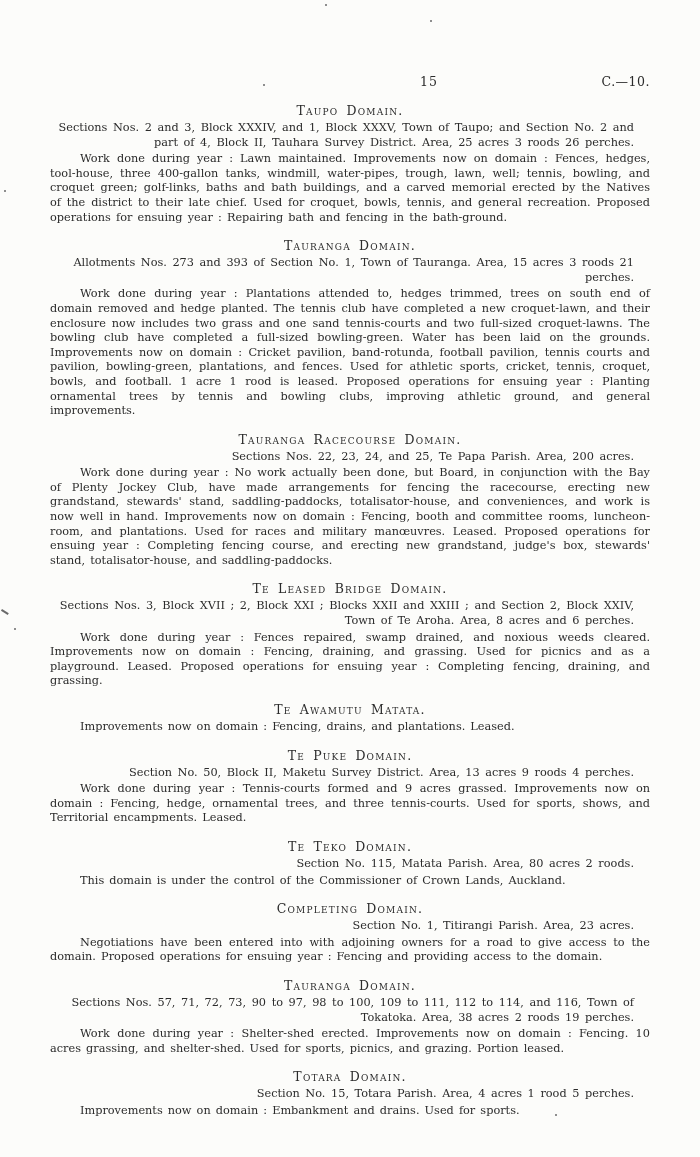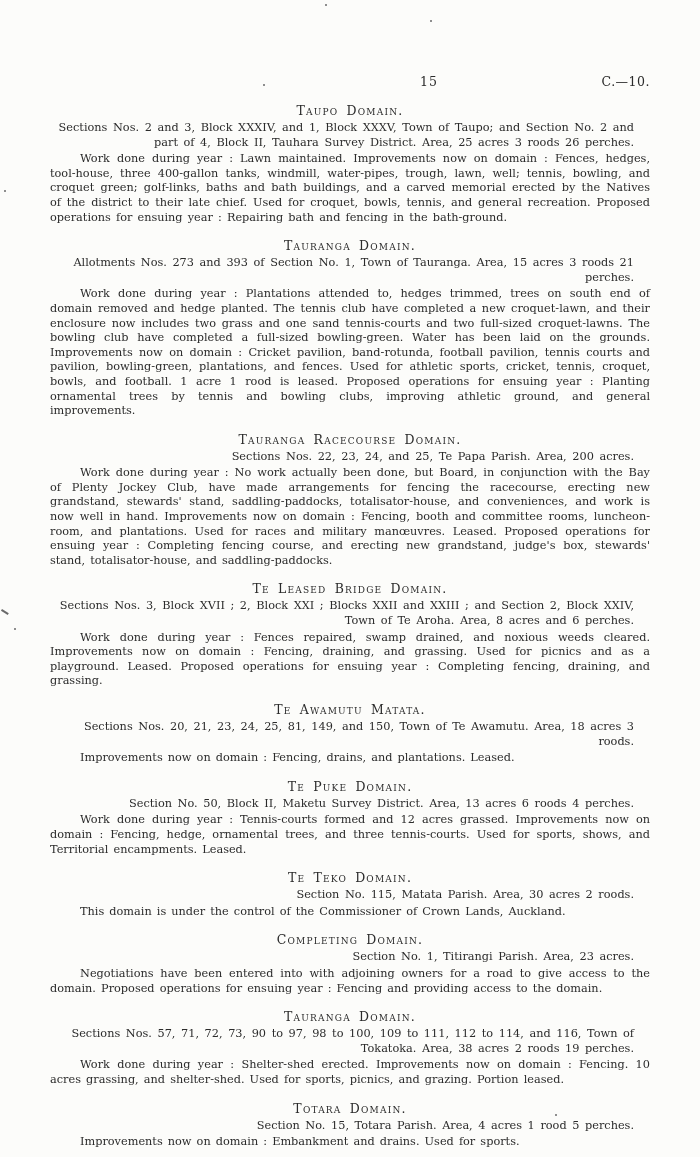--- a/index.html
+++ b/index.html
@@ -111,33 +111,32 @@
   </section>
 
   <section class="domain">
     <h3 class="domain-heading">Te Leased Bridge Domain.</h3>
     <p class="domain-location">Sections Nos. 3, Block XVII ;  2, Block XXI ;  Blocks XXII and XXIII ;  and Section 2, Block XXIV, Town of Te Aroha.  Area, 8 acres and 6 perches.</p>
     <p class="domain-paragraph">Work done during year :  Fences repaired, swamp drained, and noxious weeds cleared.  Improvements now on domain :  Fencing, draining, and grassing.  Used for picnics and as a playground.  Leased.  Proposed operations for ensuing year :  Completing fencing, draining, and grassing.</p>
   </section>
 
   <section class="domain">
     <h3 class="domain-heading">Te Awamutu Matata.</h3>
-    <p class="domain-location">Sections Nos. 20, 21, 23, 24, 25, 81, 149, and 150, Town of Te Awamutu.  Area, 18 acres 3 roods.</p>
     <p class="domain-paragraph">Improvements now on domain :  Fencing, drains, and plantations.  Leased.</p>
   </section>
 
   <section class="domain">
     <h3 class="domain-heading">Te Puke Domain.</h3>
-    <p class="domain-location">Section No. 50, Block II, Maketu Survey District.  Area, 13 acres 6 roods 4 perches.</p>
-    <p class="domain-paragraph">Work done during year :  Tennis-courts formed and 12 acres grassed.  Improvements now on domain :  Fencing, hedge, ornamental trees, and three tennis-courts.  Used for sports, shows, and Territorial encampments.  Leased.</p>
+    <p class="domain-location">Section No. 50, Block II, Maketu Survey District.  Area, 13 acres 9 roods 4 perches.</p>
+    <p class="domain-paragraph">Work done during year :  Tennis-courts formed and 9 acres grassed.  Improvements now on domain :  Fencing, hedge, ornamental trees, and three tennis-courts.  Used for sports, shows, and Territorial encampments.  Leased.</p>
   </section>
 
   <section class="domain">
     <h3 class="domain-heading">Te Teko Domain.</h3>
-    <p class="domain-location">Section No. 115, Matata Parish.  Area, 30 acres 2 roods.</p>
+    <p class="domain-location">Section No. 115, Matata Parish.  Area, 80 acres 2 roods.</p>
     <p class="domain-paragraph">This domain is under the control of the Commissioner of Crown Lands, Auckland.</p>
   </section>
 
   <section class="domain">
     <h3 class="domain-heading">Completing Domain.</h3>
     <p class="domain-location">Section No. 1, Titirangi Parish.  Area, 23 acres.</p>
     <p class="domain-paragraph">Negotiations have been entered into with adjoining owners for a road to give access to the domain.  Proposed operations for ensuing year :  Fencing and providing access to the domain.</p>
   </section>
 
   <section class="domain">

